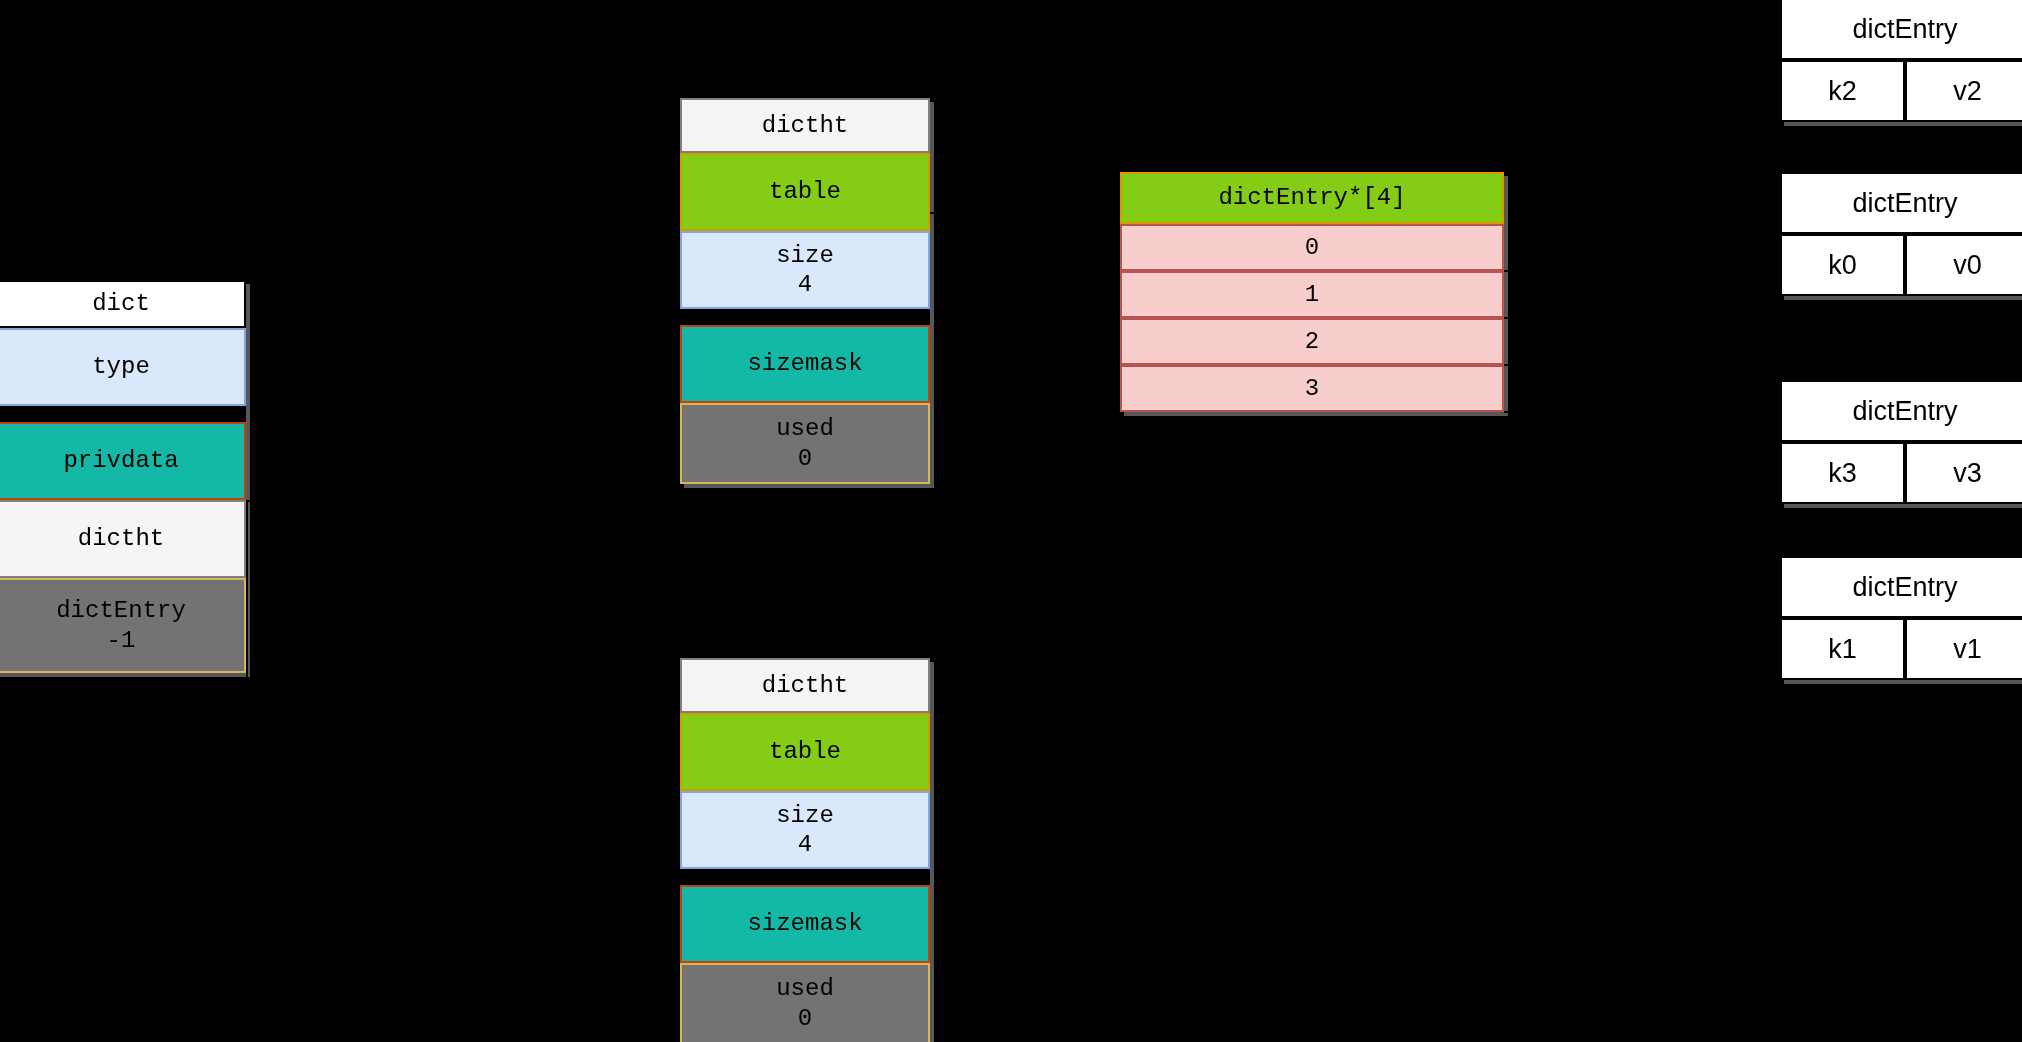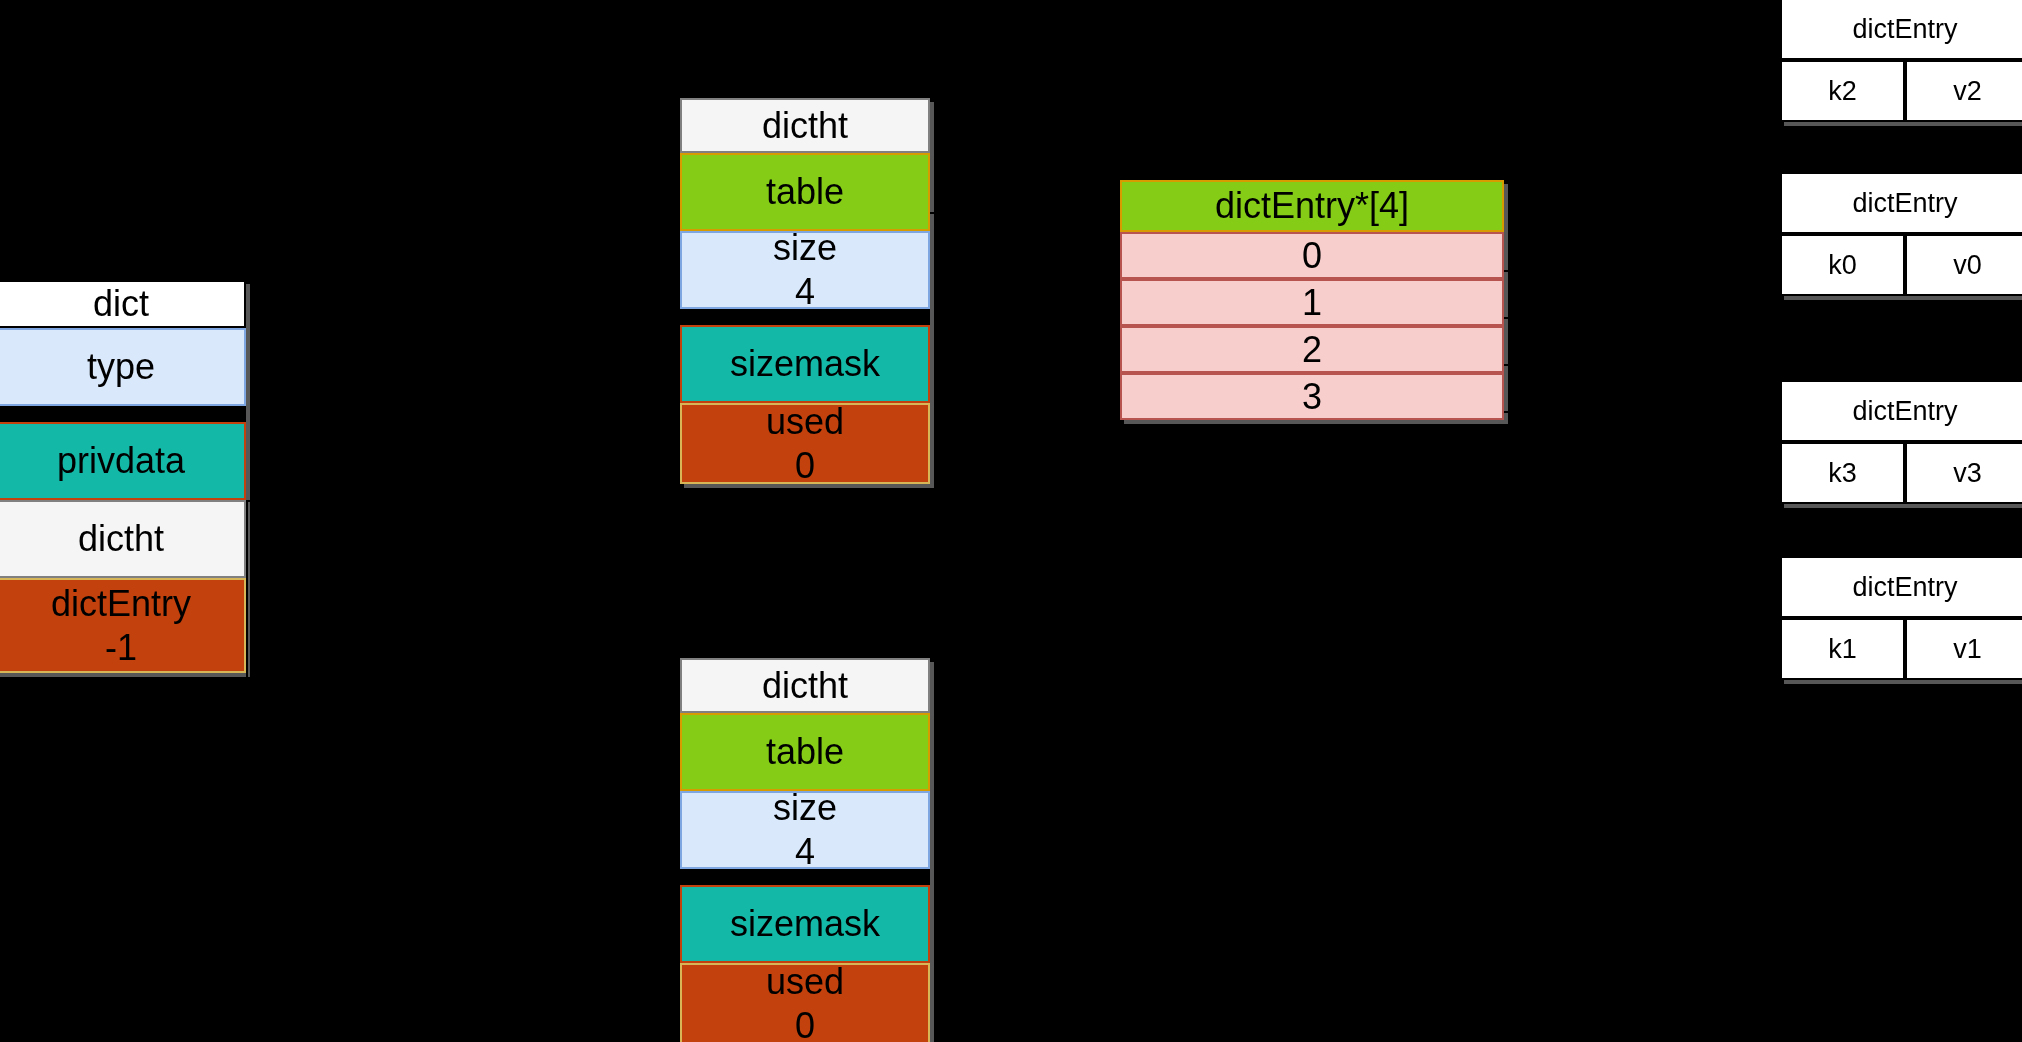--- a/index.html
+++ b/index.html
@@ -15,39 +15,39 @@
        text-align:center;line-height:1.22;white-space:pre-line;}
 
   
   .hdr-white{background:#ffffff;border:2px solid #000000;}
   .hdr-gray {background:#f5f5f5;border:2px solid #808080;}
 
   
   .f-blue  {background:#dae8fc;border:2px solid #7ea6e0;}
   .f-green {background:#14b8a6;border:2px solid #c2410c;margin-top:16px;}
   .f-gray  {background:#f5f5f5;border:2px solid #808080;}
-  .f-yellow{background:#c2410c;border:2px solid #d6b656;}
+  .f-yellow{background:#737373;border:2px solid #d6b656;}
   .f-orange{background:#84cc16;border:2px solid #d79b00;}
   .f-pink  {background:#f8cecc;border:2px solid #b85450;}
 
-  .fs-28{font-size:36px;}
+  .fs-28{font-size:24px;font-family:Liberation Mono, monospace;}
   .fs-27{font-size:27px;}
 
   
   #dict-box{left:-4px;top:280px;width:250px;}
   #dict-box .row{width:250px;}
 
   
   .dictht-box{width:250px;}
   #dictht-top{left:680px;top:98px;}
   #dictht-bottom{left:680px;top:658px;}
   .dictht-box .row{width:250px;}
 
   
-  #bucket-box{left:1120px;top:172px;width:384px;margin-top:8px;}
+  #bucket-box{left:1120px;top:172px;width:384px;}
   #bucket-box .row{width:384px;}
 
   
   .entry-box{width:250px;}
   .entry-box .ehdr{height:62px;}
   .entry-kv{display:flex;height:62px;}
   .entry-kv .cell{flex:1;box-sizing:border-box;display:flex;align-items:center;
                   justify-content:center;background:#ffffff;border:2px solid #000;
                   font-size:27px;}
   #entry-k2{left:1780px;top:-2px;}

